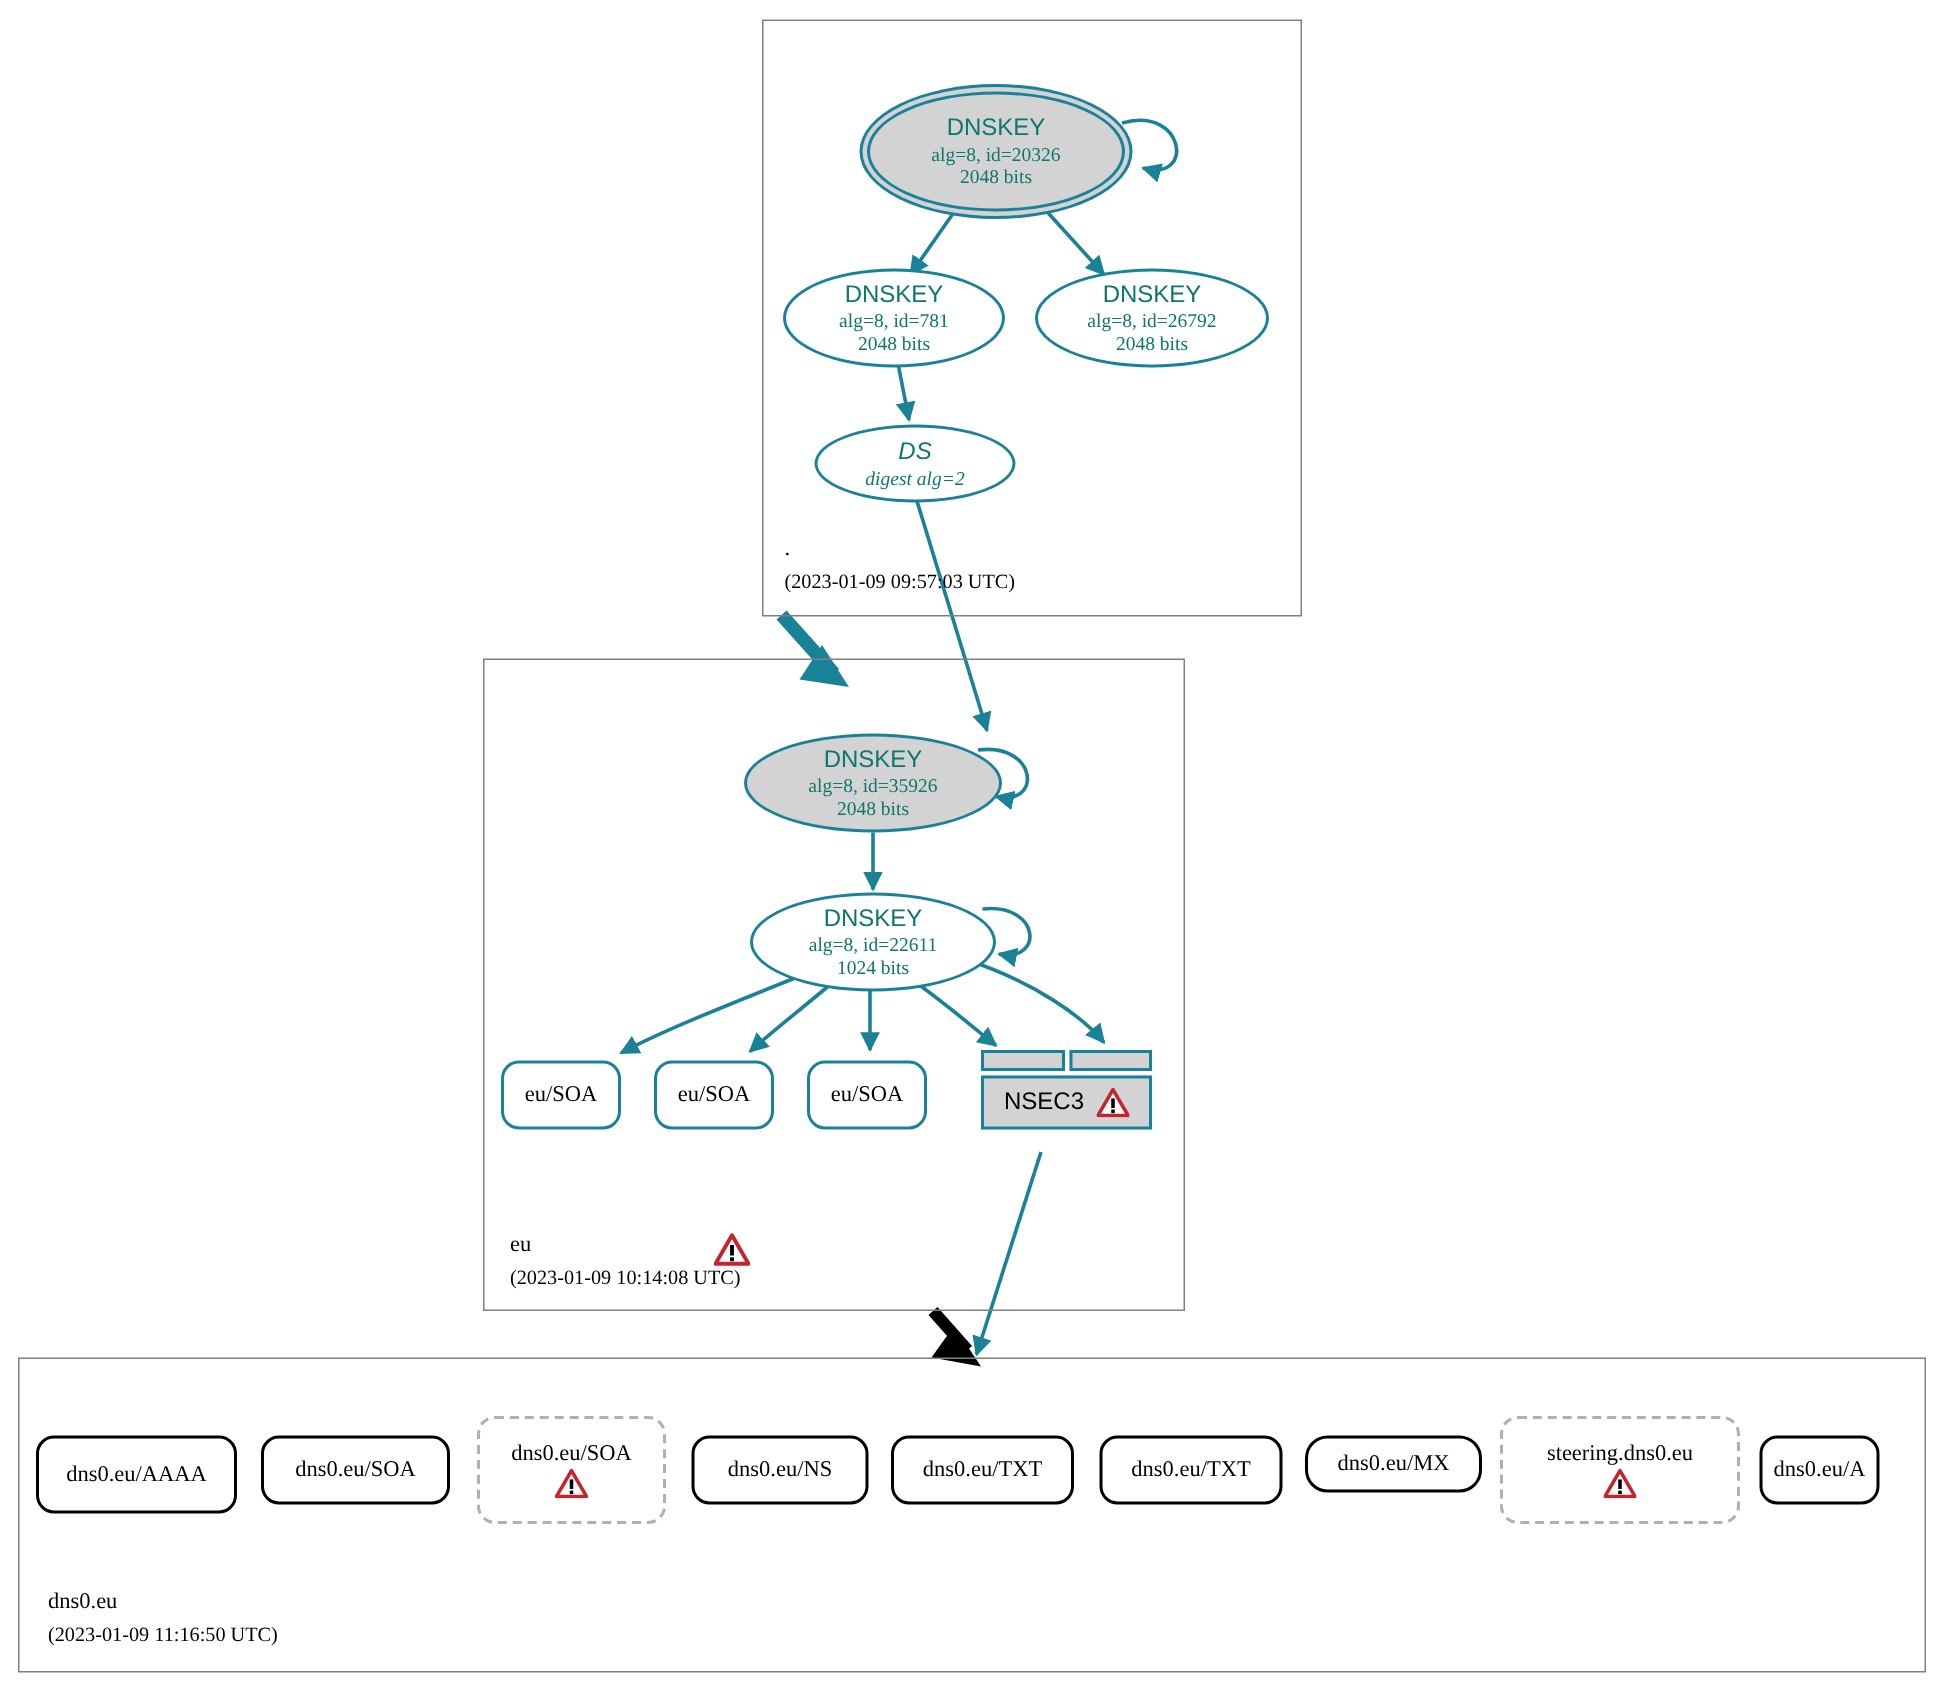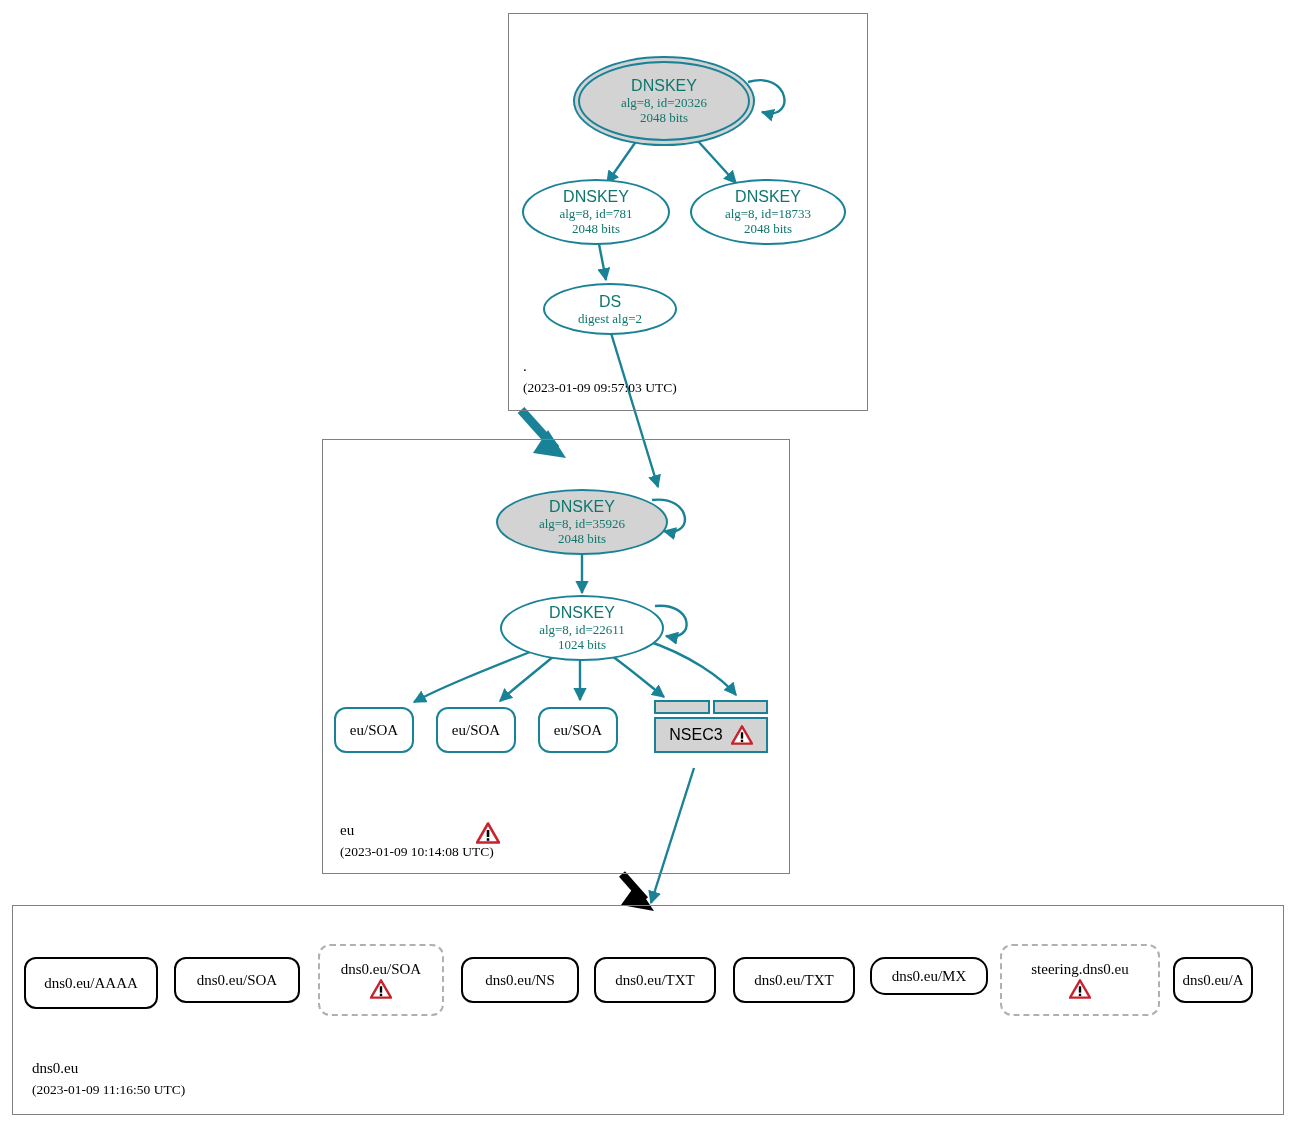--- a/index.html
+++ b/index.html
@@ -249,25 +249,25 @@
   </div>
 
   <div class="node-ellipse" style="left:522px; top:179px; width:148px; height:66px;">
     <span class="nd-title">DNSKEY</span>
     <span class="nd-sub">alg=8, id=781</span>
     <span class="nd-sub">2048 bits</span>
   </div>
 
   <div class="node-ellipse" style="left:690px; top:179px; width:156px; height:66px;">
     <span class="nd-title">DNSKEY</span>
-    <span class="nd-sub">alg=8, id=18733</span>
+    <span class="nd-sub">alg=8, id=26792</span>
     <span class="nd-sub">2048 bits</span>
   </div>
 
-  <div class="node-ellipse" style="left:543px; top:283px; width:134px; height:52px;">
+  <div class="node-ellipse" style="left:543px; top:283px; width:134px; height:52px;font-style:italic;">
     <span class="nd-title">DS</span>
     <span class="nd-sub">digest alg=2</span>
   </div>
 
   <div class="zone-box" style="left:322px; top:439px; width:468px; height:435px;"></div>
   <div class="zone-caption" style="left:340px; top:822px;">
     <div class="zone-name">eu</div>
     <div class="zone-time">(2023-01-09 10:14:08 UTC)</div>
   </div>
 

